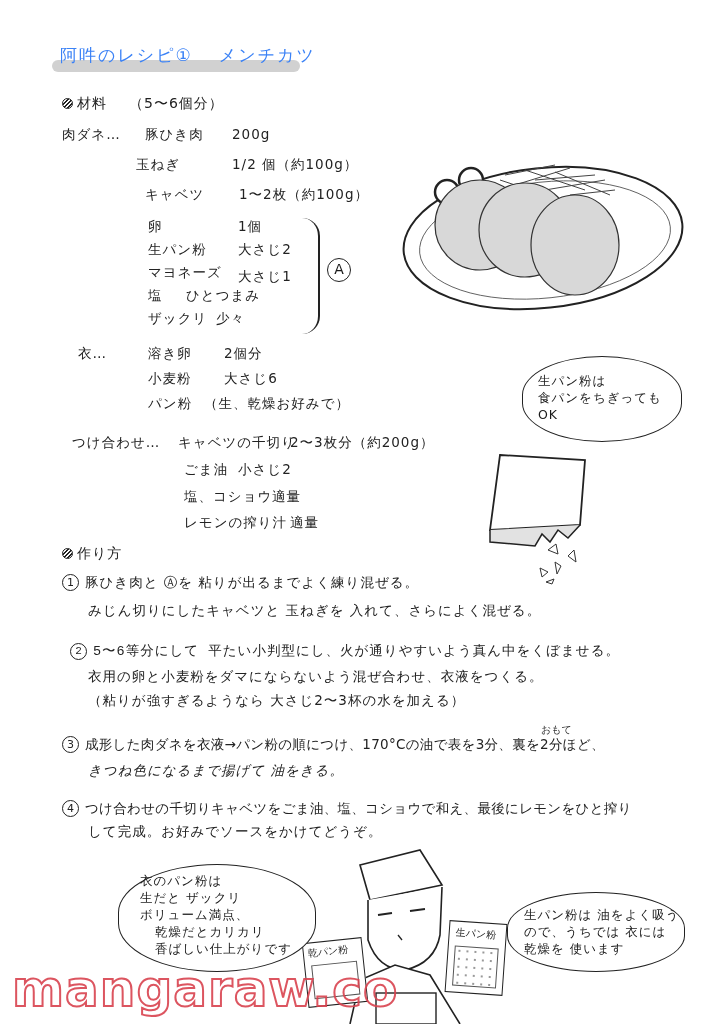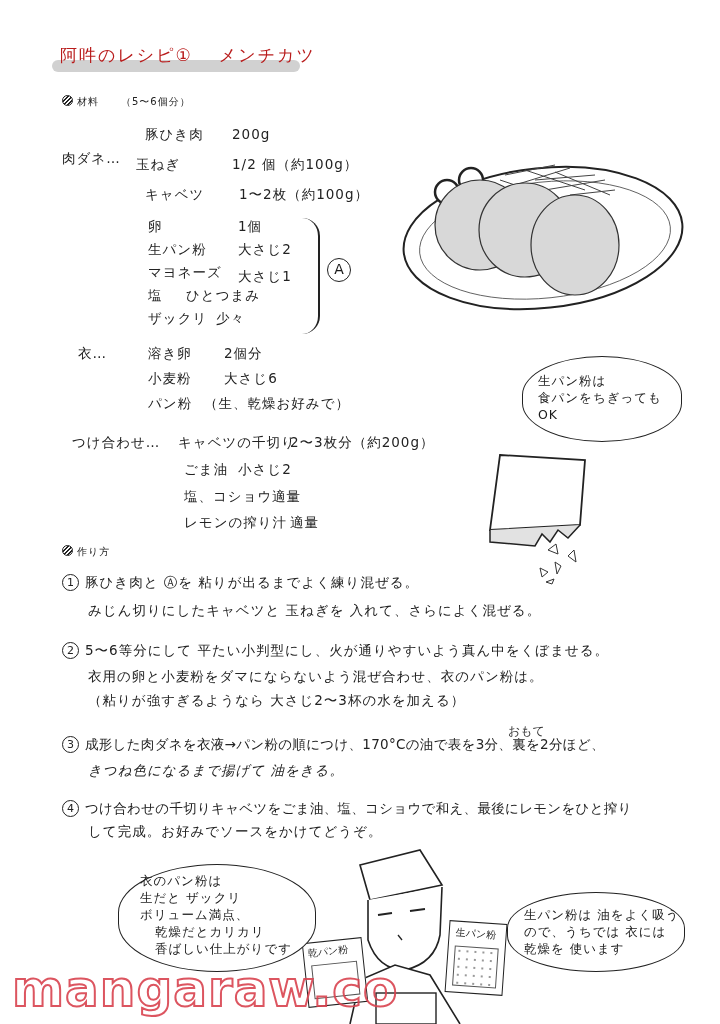--- a/index.html
+++ b/index.html
@@ -1,45 +1,45 @@
 <!DOCTYPE html>
 <html><head>
 <meta charset="utf-8">
 <style>
   * { box-sizing: border-box; margin: 0; padding: 0; }
   html, body { width: 720px; height: 1024px; background: #ffffff; overflow: hidden; }
   body { position: relative; font-family: "DejaVu Sans", sans-serif; color: #1a1a1a; }
   .hand { font-family: "DejaVu Sans", sans-serif; font-size: 13.5px; color: #222; white-space: nowrap; position: absolute; letter-spacing: 1px; }
   .title-band { position: absolute; left: 52px; top: 60px; width: 248px; height: 12px; background: #c9c9c9; border-radius: 6px; opacity: 0.85; }
-  .title { position: absolute; left: 60px; top: 44px; font-size: 17px; letter-spacing: 2px; color: #b91c1c; white-space: nowrap; }
+  .title { position: absolute; left: 60px; top: 44px; font-size: 17px; letter-spacing: 2px; color: #3b82f6; white-space: nowrap; }
   .title .sp { display: inline-block; width: 26px; }
-  .section-head { font-size: 10px; }
+  .section-head { font-size: 14px; }
   .bullet { display: inline-block; width: 11px; height: 11px; border: 1.5px solid #222; border-radius: 50%; background: repeating-linear-gradient(135deg, #222 0 1.5px, #fff 1.5px 3px); vertical-align: -1px; margin-right: 4px; }
   .brace { position: absolute; left: 300px; top: 218px; width: 20px; height: 116px; border-right: 2px solid #222; border-radius: 0 18px 18px 0; }
   .circleA { position: absolute; left: 327px; top: 258px; width: 24px; height: 24px; border: 1.5px solid #222; border-radius: 50%; text-align: center; line-height: 21px; font-size: 14px; }
   .num { display: inline-block; width: 17px; height: 17px; border: 1.3px solid #222; border-radius: 50%; text-align: center; line-height: 15px; font-size: 11px; margin-right: 6px; vertical-align: 1px; letter-spacing: 0; }
-  .ruby { position: absolute; font-size: 12px; color: #333; }
+  .ruby { position: absolute; font-size: 10px; color: #333; margin-left: 33px; }
   .bubble { position: absolute; border: 1.6px solid #222; background: #fff; border-radius: 50% / 45%; }
   .bubble-text { position: absolute; font-size: 12.5px; line-height: 17px; white-space: pre; letter-spacing: 1px; }
   .watermark { position: absolute; left: 12px; top: 960px; font-family: "DejaVu Sans", sans-serif; font-size: 50px; font-weight: bold; color: transparent; -webkit-text-stroke: 2px #d9434f; letter-spacing: 1px; opacity: 0.9; }
   svg { position: absolute; overflow: visible; }
 </style>
 </head>
 <body>
 
 <div class="title-band"></div>
 <div class="title">
   <span>阿吽のレシピ①</span><span class="sp"></span><span>メンチカツ</span>
 </div>
 
 <div class="hand section-head" style="left:62px; top:95px;">
   <span class="bullet"></span><span>材料</span><span style="display:inline-block;width:22px"></span><span>（5〜6個分）</span>
 </div>
 
-<div class="hand" style="left:62px; top:126px;margin-top:24px;">肉ダネ…</div>
+<div class="hand" style="left:62px; top:126px;">肉ダネ…</div>
 <div class="hand" style="left:145px; top:126px;">豚ひき肉</div>
 <div class="hand" style="left:232px; top:126px;">200g</div>
 <div class="hand" style="left:136px; top:156px;">玉ねぎ</div>
 <div class="hand" style="left:232px; top:156px;">1/2 個（約100g）</div>
 <div class="hand" style="left:145px; top:186px;">キャベツ</div>
 <div class="hand" style="left:239px; top:186px;">1〜2枚（約100g）</div>
 
 <div class="hand" style="left:148px; top:218px;">卵</div>
 <div class="hand" style="left:238px; top:218px;">1個</div>
 <div class="hand" style="left:148px; top:241px;">生パン粉</div>
@@ -71,22 +71,22 @@
 <div class="hand" style="left:184px; top:514px;">レモンの搾り汁</div>
 <div class="hand" style="left:290px; top:514px;">適量</div>
 
 <div class="hand section-head" style="left:62px; top:545px;">
   <span class="bullet"></span><span>作り方</span>
 </div>
 
 <div class="hand" style="left:62px; top:574px;"><span class="num">1</span><span>豚ひき肉と Ⓐを 粘りが出るまでよく練り混ぜる。</span></div>
 <div class="hand" style="left:88px; top:602px;">みじん切りにしたキャベツと 玉ねぎを 入れて、さらによく混ぜる。</div>
 
-<div class="hand" style="left:62px; top:642px;"><span class="num">2</span><span>5〜6等分にして 平たい小判型にし、火が通りやすいよう真ん中をくぼませる。</span></div>
-<div class="hand" style="left:88px; top:668px;">衣用の卵と小麦粉をダマにならないよう混ぜ合わせ、衣のパン粉は。</div>
+<div class="hand" style="left:70px; top:642px;font-family:Liberation Mono, monospace;"><span class="num">2</span><span>5〜6等分にして 平たい小判型にし、火が通りやすいよう真ん中をくぼませる。</span></div>
+<div class="hand" style="left:88px; top:668px;">衣用の卵と小麦粉をダマにならないよう混ぜ合わせ、衣液をつくる。</div>
 <div class="hand" style="left:88px; top:692px;">（粘りが強すぎるようなら 大さじ2〜3杯の水を加える）</div>
 
 <div class="ruby" style="left:508px; top:723px;">おもて</div>
 <div class="hand" style="left:62px; top:736px;"><span class="num">3</span><span style="letter-spacing:0.3px">成形した肉ダネを衣液→パン粉の順につけ、170°Cの油で表を3分、裏を2分ほど、</span></div>
 <div class="hand" style="left:88px; top:762px;font-style:italic;">きつね色になるまで揚げて 油をきる。</div>
 
 <div class="hand" style="left:62px; top:800px;"><span class="num">4</span><span style="letter-spacing:0.3px">つけ合わせの千切りキャベツをごま油、塩、コショウで和え、最後にレモンをひと搾り</span></div>
 <div class="hand" style="left:88px; top:823px;">して完成。お好みでソースをかけてどうぞ。</div>
 
 <svg style="left:395px; top:150px;" width="300" height="170" viewBox="0 0 300 170">

